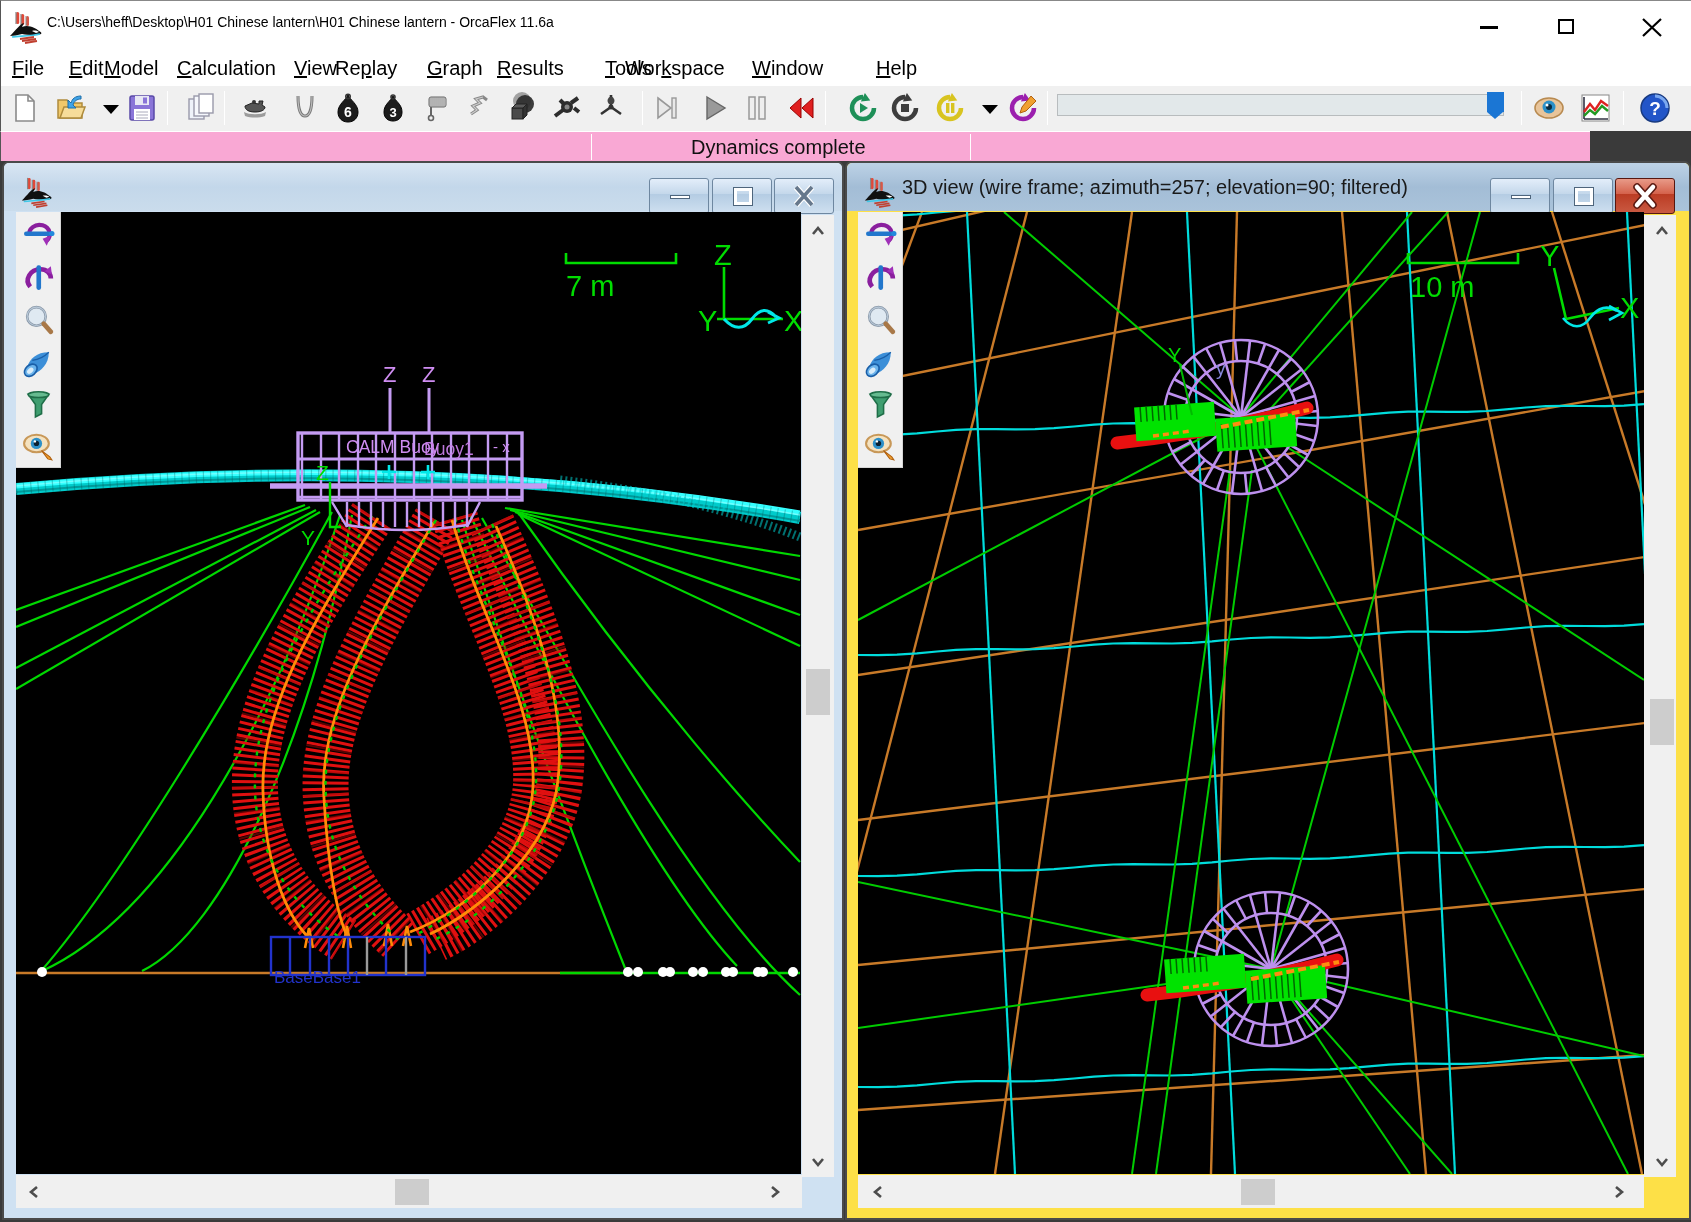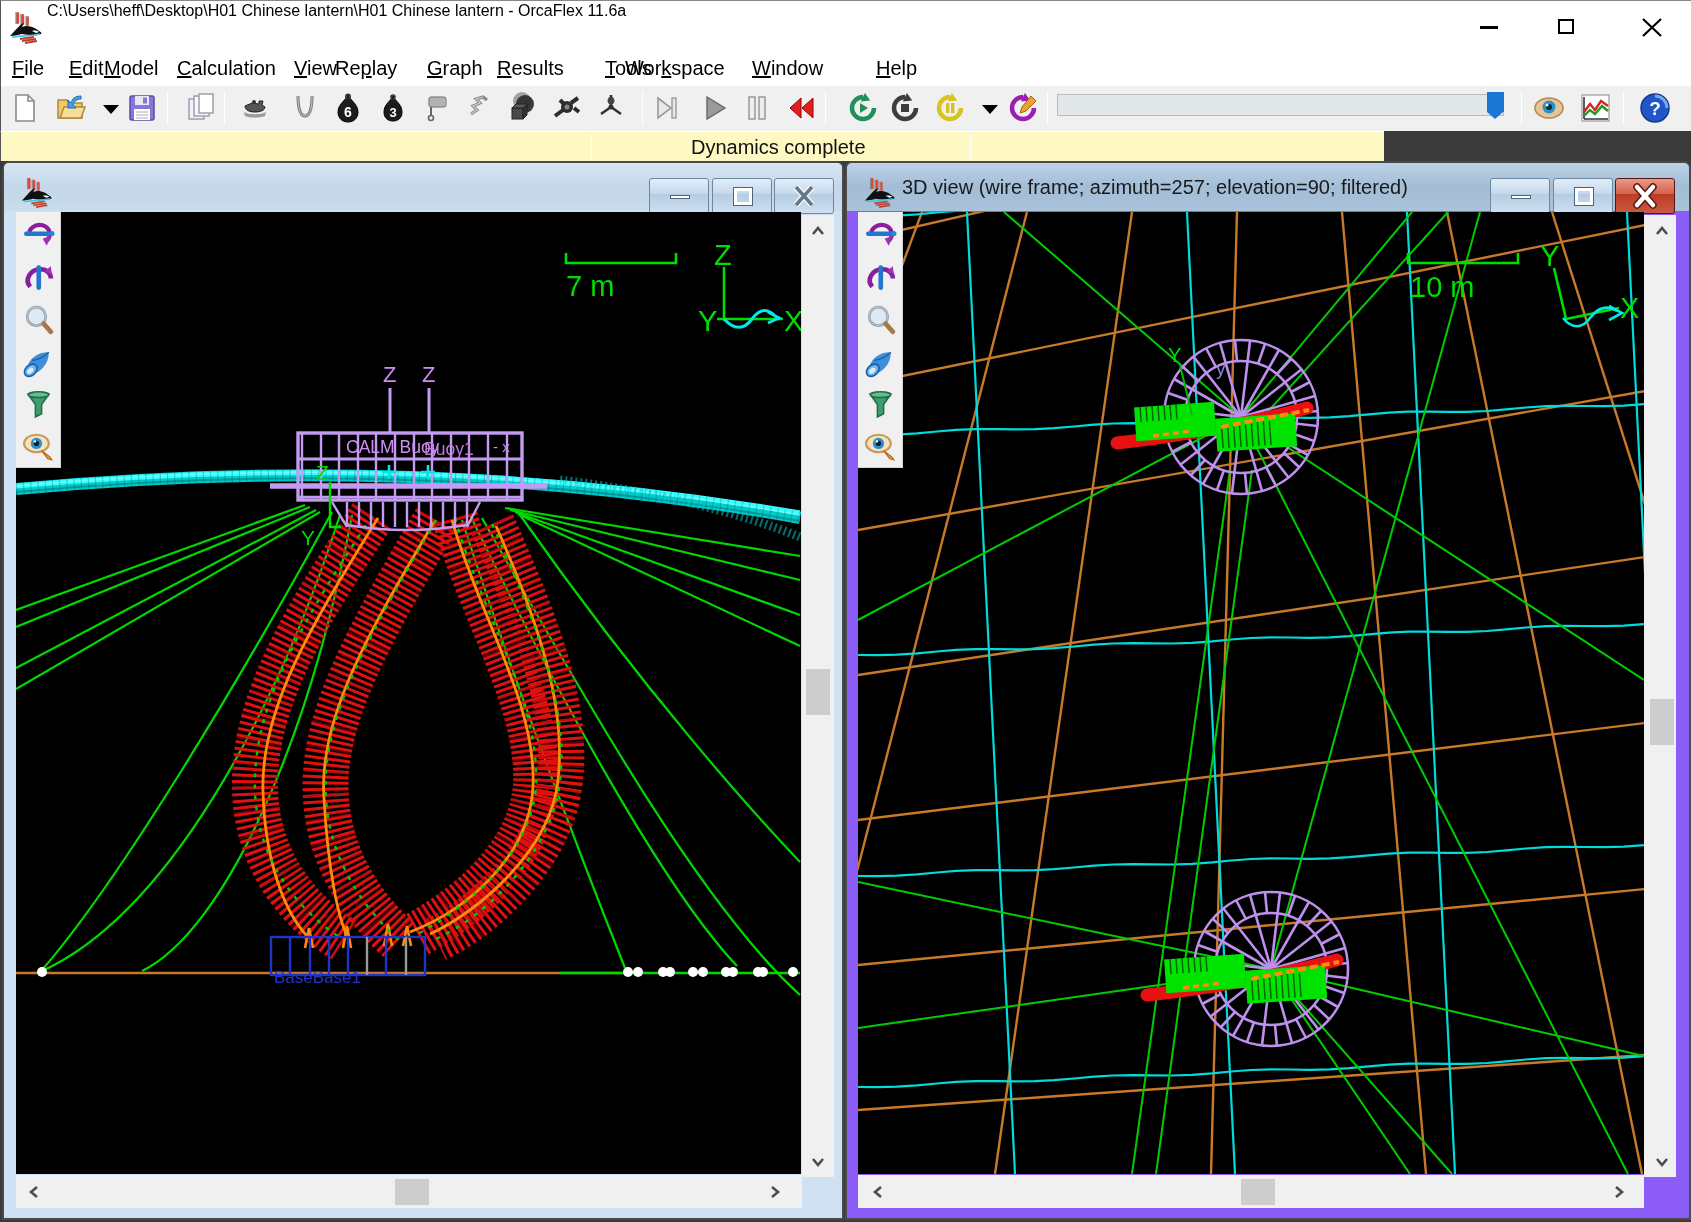--- a/index.html
+++ b/index.html
@@ -1,24 +1,24 @@
 <!DOCTYPE html>
 <html><head><meta charset="utf-8"><style>
 *{margin:0;padding:0;box-sizing:border-box}
 html,body{width:1691px;height:1222px;overflow:hidden;background:#3a3a3a;
  font-family:"Liberation Sans",sans-serif;-webkit-font-smoothing:antialiased}
 .abs{position:absolute}
 #page{position:relative;width:1691px;height:1222px;background:#3a3a3a}
 #titlebar{left:0;top:0;width:1691px;height:54px;background:#fff;border-left:1px solid #555;border-top:1px solid #888}
-#titletext{left:47px;top:2px;font-size:16px;color:#000;white-space:pre}
+#titletext{left:47px;top:14px;font-size:14px;color:#000;white-space:pre}
 #menubar{left:0;top:54px;width:1691px;height:32px;background:#fff;border-left:1px solid #555}
 .mi{position:absolute;top:3px;font-size:20px;color:#000}
 #toolbar{left:0;top:86px;width:1691px;height:45px;background:#f0f0f0;border-left:1px solid #555}
 .tsep{position:absolute;top:5px;width:1px;height:34px;background:#aaa;border-right:1px solid #fff}
-#statusbar{left:0;top:131px;width:1384px;height:30px;background:#fef9c3;border-top:1px solid #fff;border-left:1px solid #555}
+#statusbar{left:0;top:131px;width:1590px;height:30px;background:#f9a8d4;border-top:1px solid #fff;border-left:1px solid #555}
 .ssep{position:absolute;top:2px;width:1px;height:26px;background:#c8c8c8;border-right:1px solid #fff}
 #stext{position:absolute;left:690px;top:4px;font-size:20px;color:#111}
 .win{position:absolute;border:2px solid #4a4a4a;border-radius:7px 7px 0 0}
 .wtitle{position:absolute;left:0;top:0;right:0;height:48px;border-radius:5px 5px 0 0}
 .w-act .wtitle{background:linear-gradient(#bdd2e6,#a3bdd6 50%,#aac3da)}
 .w-in .wtitle{background:linear-gradient(#d9e6f3,#c3d7ea 50%,#cadcec)}
 .wtext{position:absolute;left:55px;top:13px;font-size:20px;white-space:pre}
 .w-act .wtext{color:#1a1a1a}.w-in .wtext{color:#8a8a8a}
 .wbtn{position:absolute;top:15px;width:60px;height:36px;border:1px solid #6e87a0;border-radius:3px;
  background:linear-gradient(#e3eefa,#c3d7ea 45%,#b4cce3 45%,#cfe0f0)}
@@ -416,21 +416,21 @@
 <div class="thumb" style="left:802px;top:506px;width:24px;height:46px"></div>
 <div class="hscroll" style="left:12px;top:1012px;width:786px"></div>
 <svg class="abs" style="left:22px;top:1020px" width="18" height="18" viewBox="0 0 18 18">
         <polyline points="11,4 5,9 11,14" fill="none" stroke="#4d4d4d" stroke-width="2.6"></polyline>
       </svg>
 <svg class="abs" style="left:762px;top:1020px" width="18" height="18" viewBox="0 0 18 18">
         <polyline points="6,4 12,9 6,14" fill="none" stroke="#4d4d4d" stroke-width="2.6"></polyline>
       </svg>
 <div class="thumb" style="left:391px;top:1016px;width:34px;height:26px"></div>
 </div>
-<div class="win w-act" style="left:845px;top:161px;width:846px;height:1059px;background:#8b5cf6">
+<div class="win w-act" style="left:845px;top:161px;width:846px;height:1059px;background:#fde047">
 <div class="wtitle"></div>
 <svg class="abs" style="left:16px;top:13px" width="34" height="34" viewBox="0 0 36 36">
 <g id="wo2">
 <rect x="8" y="2" width="3.2" height="12" rx="1.5" fill="#e04838"></rect>
 <rect x="13" y="4" width="3.2" height="11" rx="1.5" fill="#e04838"></rect>
 <rect x="18" y="6" width="3" height="10" rx="1.5" fill="#d85848"></rect>
 <rect x="7.4" y="2" width="1.2" height="12" fill="#888"></rect>
 <rect x="12.4" y="4" width="1.2" height="11" fill="#888"></rect>
 <rect x="17.5" y="6" width="1" height="10" fill="#888"></rect>
 <path d="M2 26 C8 20 12 14 16 13 L14 17 C20 14 28 18 31 21 C33 22 34 23 33 24 C28 26 20 25 14 24 C10 25 5 26 2 26 Z" fill="#101010"></path>

